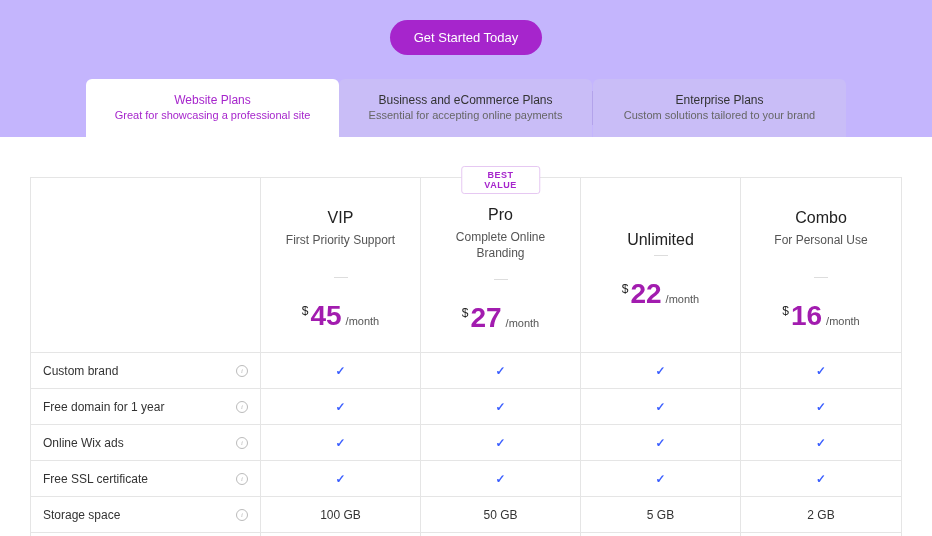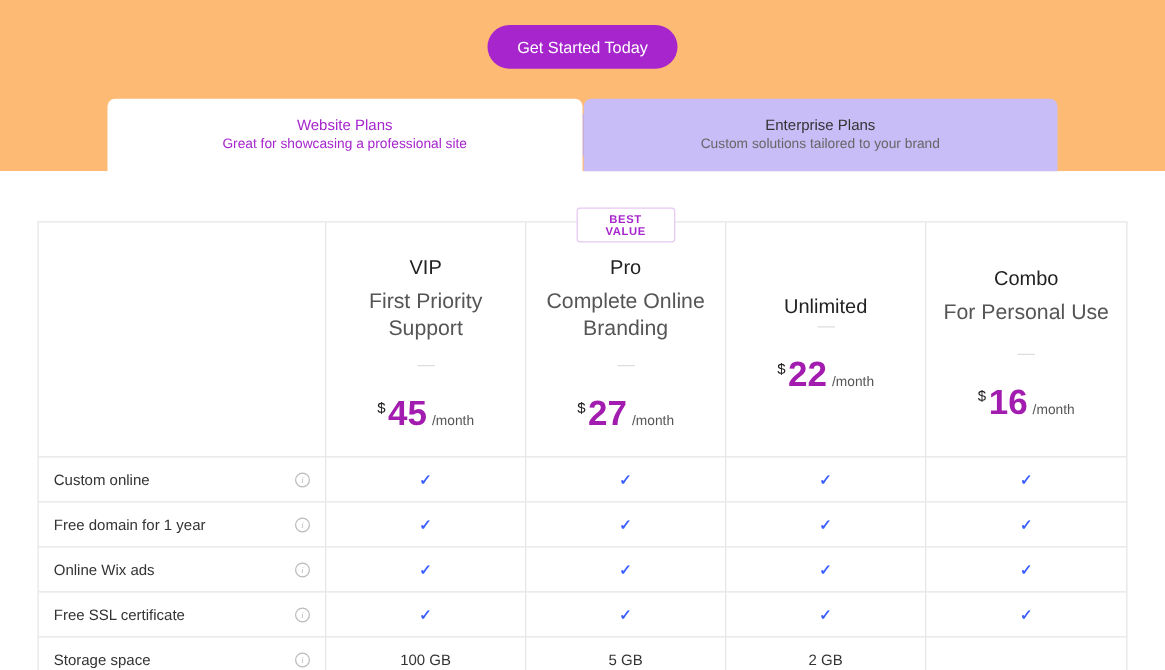--- a/index.html
+++ b/index.html
@@ -3,21 +3,21 @@
 <meta charset="utf-8">
 <style>
   * { box-sizing: border-box; margin: 0; padding: 0; }
   body {
     font-family: -apple-system, BlinkMacSystemFont, "Segoe UI", Helvetica, Arial, sans-serif;
     background: #fff;
     color: #333;
     width: 932px;
   }
   .hero {
-    background: #fdba74;
+    background: #c4b5fd;
     padding: 20px 0 0 0;
     text-align: center;
   }
   .cta {
     display: inline-block;
     background: #a625cc;
     color: #fff;
     border: none;
     border-radius: 20px;
     padding: 10px 24px;
@@ -100,21 +100,21 @@
     position: relative;
     min-height: 160px;
   }
   .plan-name {
     font-size: 16px;
     font-weight: 400;
     color: #222;
     margin-bottom: 6px;
   }
   .plan-sub {
-    font-size: 17px;
+    font-size: 12px;
     color: #555;
     margin-bottom: 18px;
     line-height: 1.3;
     min-height: 26px;
   }
   .hr-short {
     width: 14px;
     height: 1px;
     background: #ddd;
     margin-bottom: 22px;
@@ -178,20 +178,24 @@
 </style>
 </head>
 <body>
 
 <div class="hero">
   <button class="cta">Get Started Today</button>
   <div class="tabs">
     <div class="tab active">
       <div class="tab-title">Website Plans</div>
       <div class="tab-sub">Great for showcasing a professional site</div>
+    </div>
+    <div class="tab">
+      <div class="tab-title">Business and eCommerce Plans</div>
+      <div class="tab-sub">Essential for accepting online payments</div>
     </div>
     <div class="tab-divider"></div>
     <div class="tab">
       <div class="tab-title">Enterprise Plans</div>
       <div class="tab-sub">Custom solutions tailored to your brand</div>
     </div>
   </div>
 </div>
 
 <div class="content">
@@ -231,21 +235,21 @@
         <div class="plan-name">Combo</div>
         <div class="plan-sub">For Personal Use</div>
         <div class="hr-short"></div>
         <div class="price-row">
           <span class="currency">$</span>
           <span class="price">16</span>
           <span class="period">/month</span>
         </div>
       </div>
       <div class="cell row-label">
-        <span>Custom online</span>
+        <span>Custom brand</span>
         <span class="info-icon">i</span>
       </div>
       <div class="cell">
         <span class="check">✓</span>
       </div>
       <div class="cell">
         <span class="check">✓</span>
       </div>
       <div class="cell">
         <span class="check">✓</span>
@@ -299,20 +303,21 @@
         <span class="check">✓</span>
       </div>
       <div class="cell">
         <span class="check">✓</span>
       </div>
       <div class="cell row-label">
         <span>Storage space</span>
         <span class="info-icon">i</span>
       </div>
       <div class="cell">100 GB</div>
+      <div class="cell">50 GB</div>
       <div class="cell">5 GB</div>
       <div class="cell">2 GB</div>
       <div class="cell row-label"></div>
       <div class="cell">5 hours</div>
       <div class="cell">2 hours</div>
       <div class="cell">1 hour</div>
       <div class="cell">30 minutes</div>
     </div>
 </div>
 

